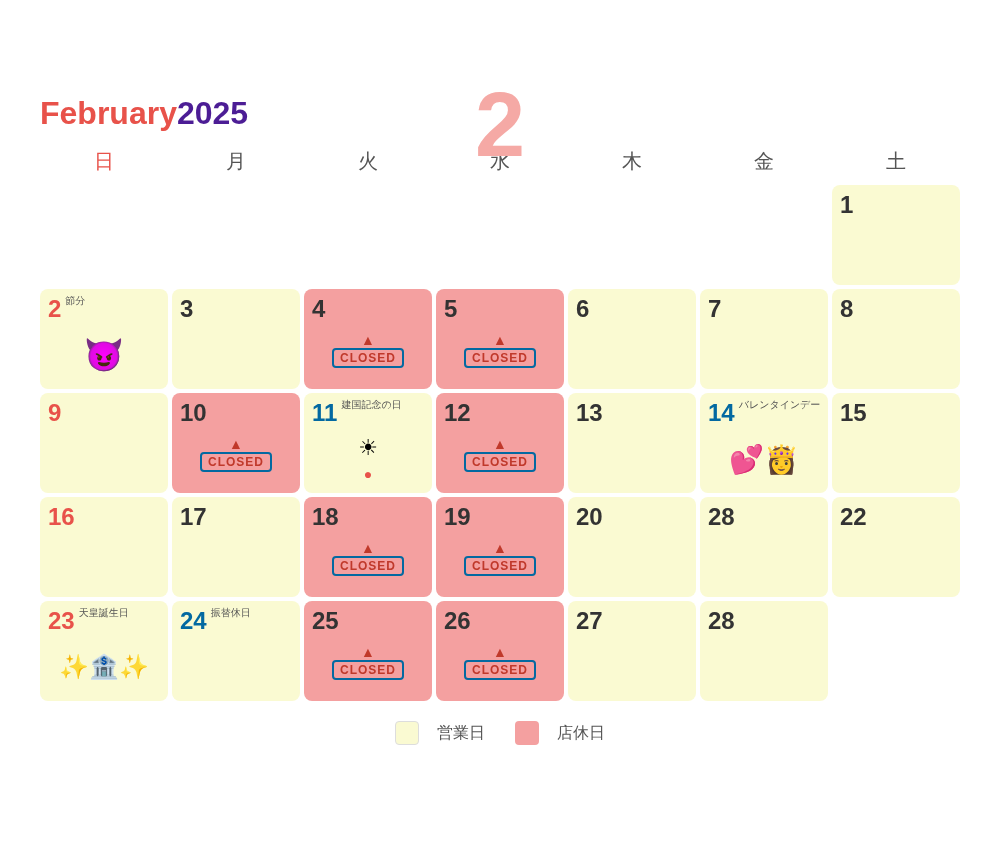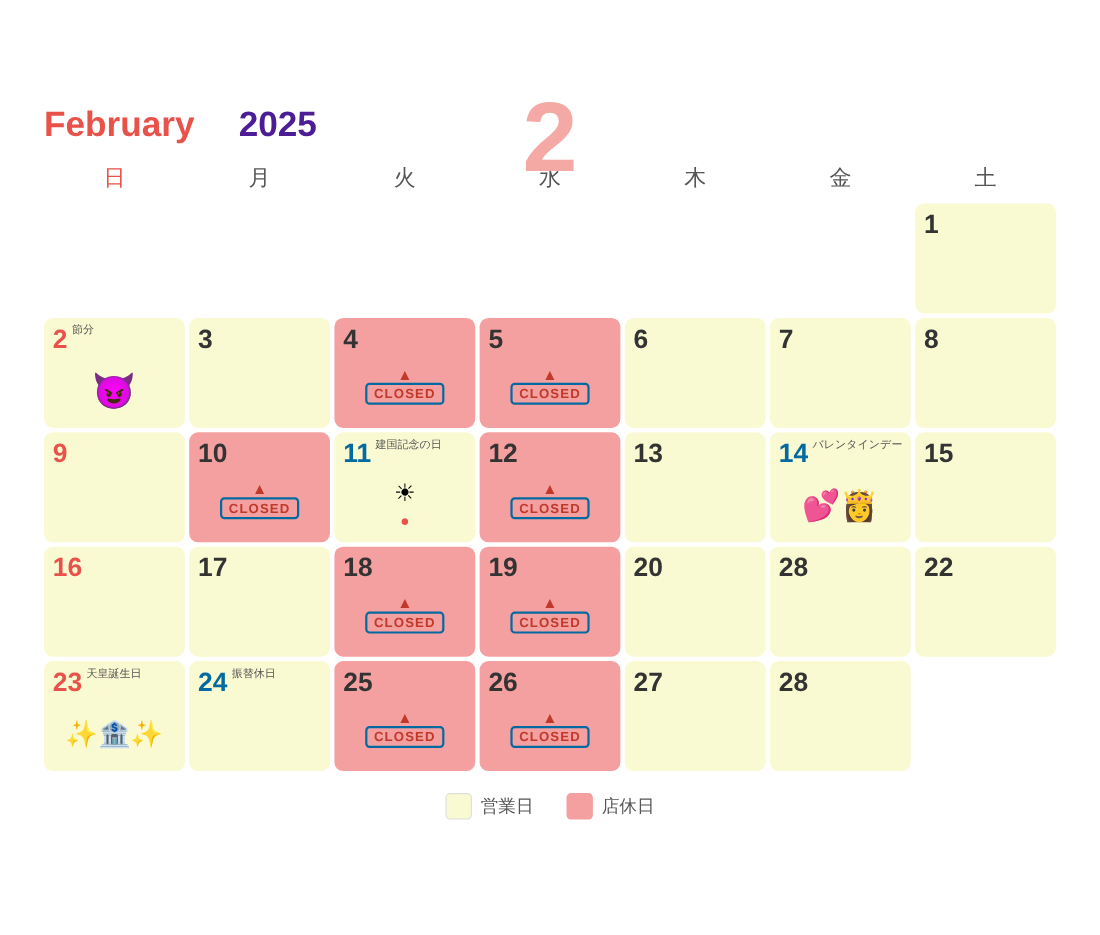--- a/index.html
+++ b/index.html
@@ -15,21 +15,20 @@
     .calendar-wrapper {
       width: 960px;
       padding: 20px 20px 30px 20px;
       background: #fff;
     }
     .header {
       position: relative;
       margin-bottom: 10px;
       display: flex;
       align-items: flex-start;
-      gap: 40px;
     }
     .month-title {
       font-size: 32px;
       font-weight: bold;
       color: #e8524a;
     }
     .year-title {
       font-size: 32px;
       font-weight: bold;
       color: #4c1d95;
@@ -144,21 +143,21 @@
     .legend {
       display: flex;
       justify-content: center;
       align-items: center;
       gap: 30px;
       margin-top: 20px;
     }
     .legend-item {
       display: flex;
       align-items: center;
-      gap: 8px;
+      gap: 18px;
       font-size: 16px;
       color: #555;
     }
     .legend-box {
       width: 24px;
       height: 24px;
       border-radius: 4px;
     }
     .legend-box.open { background: #fafad2; border: 1px solid #ddd; }
     .legend-box.closed { background: #f4a0a0; }

